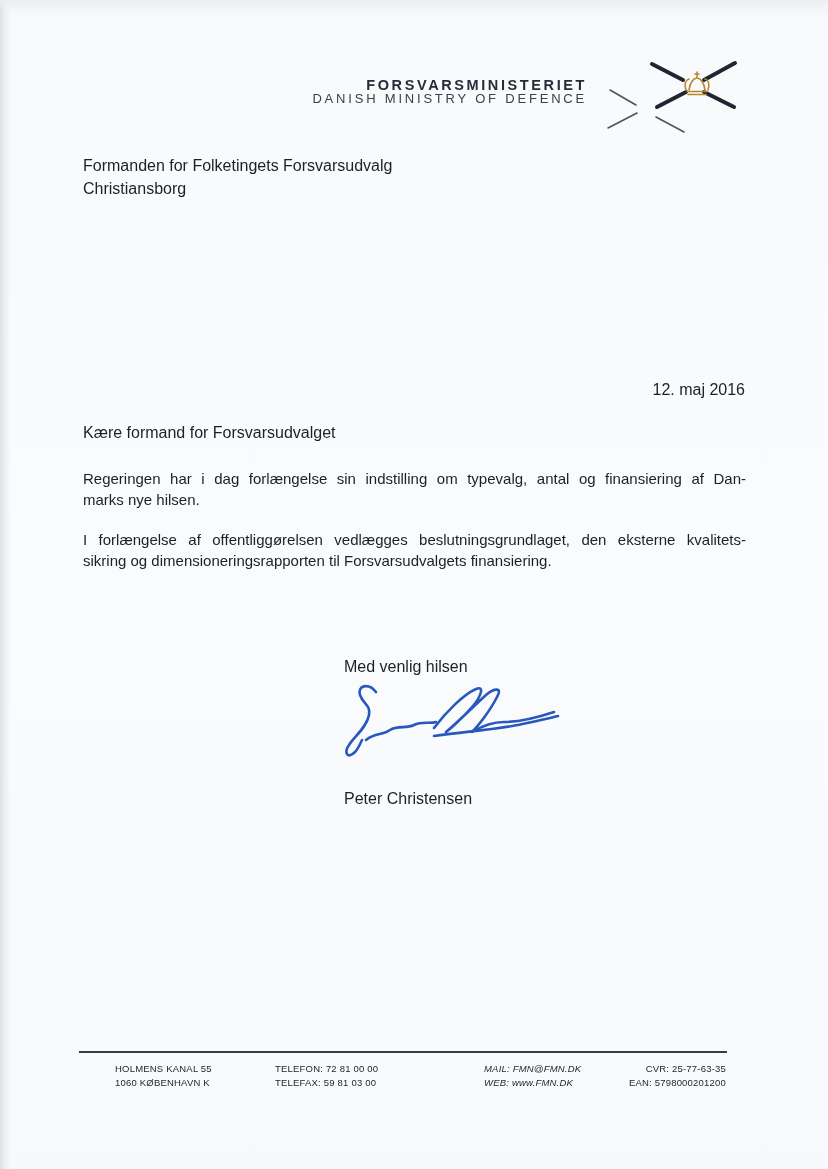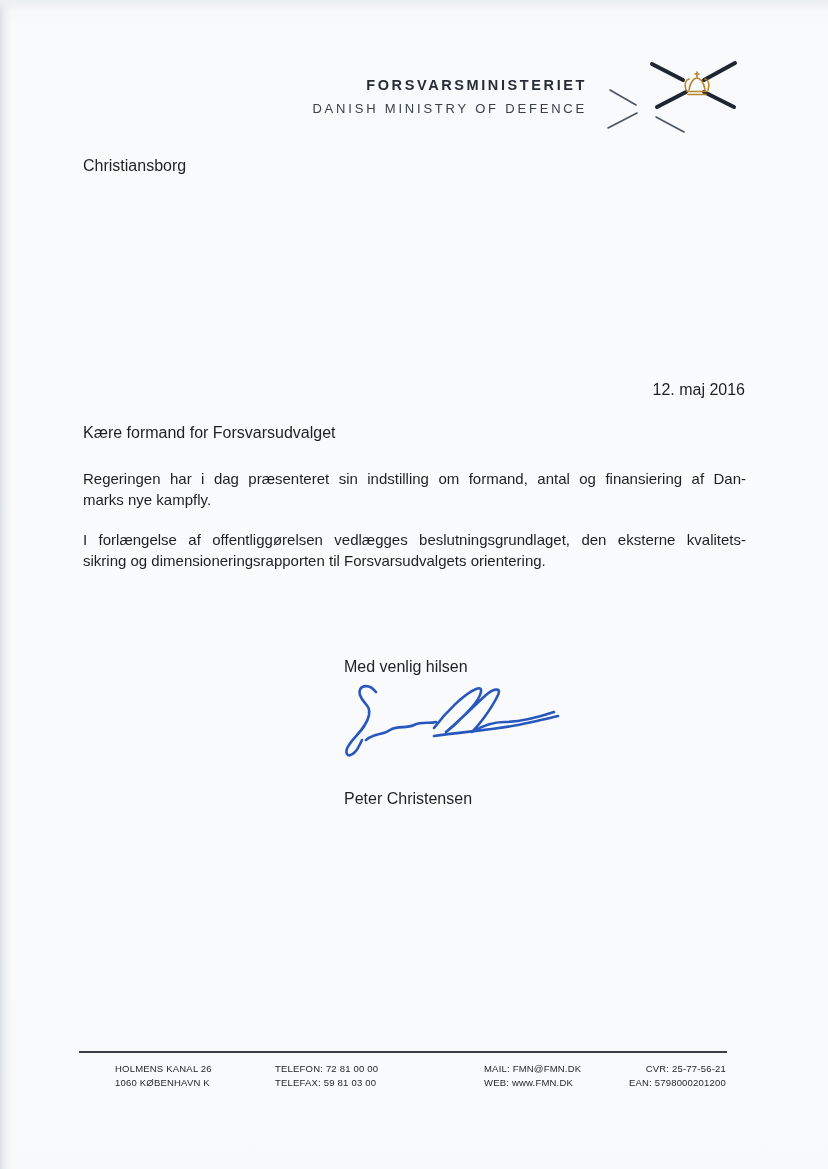--- a/index.html
+++ b/index.html
@@ -24,21 +24,21 @@
     background: linear-gradient(180deg, #eceff2 0%, rgba(250,251,252,0) 100%);
   }
 
   
   .hdr-da {
     position: absolute; top: 77px; right: 241px;
     font-size: 14.5px; font-weight: 700; letter-spacing: 2.6px;
     color: #262d38; white-space: nowrap;
   }
   .hdr-en {
-    position: absolute; top: 101px; right: 241px;
+    position: absolute; top: 91px; right: 241px;
     font-size: 13px; font-weight: 500; letter-spacing: 2.8px;
     color: #39414d; white-space: nowrap;
   }
   .logo { position: absolute; left: 602px; top: 52px; width: 160px; height: 92px; }
 
   
   .recipient { position: absolute; left: 83px; top: 154px; font-size: 16px; line-height: 23px; white-space: nowrap; }
 
   
   .date { position: absolute; top: 381px; right: 83px; font-size: 16px; white-space: nowrap; }
@@ -54,21 +54,21 @@
   
   .valediction { position: absolute; left: 344px; top: 658px; font-size: 16px; white-space: nowrap; }
   .signature { position: absolute; left: 322px; top: 678px; width: 250px; height: 90px; }
   .signatory { position: absolute; left: 344px; top: 762px; font-size: 16px; white-space: nowrap; margin-top: 28px; }
 
   
   .footer-rule { position: absolute; left: 79px; top: 1051px; width: 648px; height: 2px; background: #3a3e44; }
   .fcol { position: absolute; top: 1062px; font-size: 9.5px; line-height: 13.5px; color: #24272d; letter-spacing: 0.2px; white-space: nowrap; }
   .fcol-1 { left: 115px; }
   .fcol-2 { left: 275px; }
-  .fcol-3 { left: 484px; }
+  .fcol-3 { left: 484px; font-style: italic; }
   .fcol-4 { left: 598px; width: 128px; text-align: right; }
 </style>
 </head>
 <body>
 
 <div class="page">
   <div class="scan-edge-left"></div>
   <div class="scan-edge-top"></div>
 
   <div class="hdr-da">FORSVARSMINISTERIET</div>
@@ -94,61 +94,62 @@
       <line x1="93" y1="22" x2="97" y2="22"></line>
       <path d="M 87,38 C 88,30 92,26 95,26 C 98,26 102,30 103,38"></path>
       <path d="M 84,38 C 82,32 83.5,28 87,27"></path>
       <path d="M 106,38 C 108,32 106.5,28 103,27"></path>
       <line x1="85" y1="39.5" x2="105" y2="39.5"></line>
       <line x1="86" y1="42.5" x2="104" y2="42.5"></line>
     </g>
   </svg>
 
   <div class="recipient">
+    <div>Formanden for Folketingets Forsvarsudvalg</div>
     <div>Christiansborg</div>
   </div>
 
   <div class="date">12. maj 2016</div>
 
   <div class="salutation">Kære formand for Forsvarsudvalget</div>
 
   <div class="para para-1">
-    <div class="pline just">Regeringen har i dag præsenteret sin indstilling om formand, antal og finansiering af Dan-</div>
-    <div class="pline">marks nye kampfly.</div>
+    <div class="pline just">Regeringen har i dag forlængelse sin indstilling om typevalg, antal og finansiering af Dan-</div>
+    <div class="pline">marks nye hilsen.</div>
   </div>
 
   <div class="para para-2">
     <div class="pline just">I forlængelse af offentliggørelsen vedlægges beslutningsgrundlaget, den eksterne kvalitets-</div>
-    <div class="pline">sikring og dimensioneringsrapporten til Forsvarsudvalgets orientering.</div>
+    <div class="pline">sikring og dimensioneringsrapporten til Forsvarsudvalgets finansiering.</div>
   </div>
 
   <div class="valediction">Med venlig hilsen</div>
 
   <svg class="signature" viewBox="0 0 250 90" aria-hidden="true">
     <g stroke="#2857bd" stroke-width="2.6" fill="none" stroke-linecap="round" stroke-linejoin="round">
       <path d="M 54,14 C 46,4 35,8 38,17 C 41,26 49,27 47,37 C 45,49 32,59 27,67 C 22,74 25,82 33,74 C 36,71 38,66 40,62"></path>
       <path d="M 44,62 C 54,54 60,58 68,52 C 76,47 84,51 92,47 C 100,43 108,46 114,44"></path>
       <path d="M 112,50 C 124,34 142,16 154,11 C 163,7 159,19 150,29 C 140,40 130,50 124,54 C 136,44 152,28 164,17 C 172,10 181,9 175,19 C 168,33 156,48 150,54 C 160,48 172,44 182,44 C 196,44 214,40 232,34"></path>
       <path d="M 112,58 C 140,54 170,52 196,47 C 210,44 224,41 236,38"></path>
     </g>
   </svg>
 
   <div class="signatory">Peter Christensen</div>
 
   <div class="footer-rule"></div>
 
   <div class="fcol fcol-1">
-    <div>HOLMENS KANAL 26</div>
+    <div>HOLMENS KANAL 55</div>
     <div>1060 KØBENHAVN K</div>
   </div>
   <div class="fcol fcol-2">
     <div>TELEFON: 72 81 00 00</div>
     <div>TELEFAX: 59 81 03 00</div>
   </div>
   <div class="fcol fcol-3">
     <div>MAIL: FMN@FMN.DK</div>
     <div>WEB: www.FMN.DK</div>
   </div>
   <div class="fcol fcol-4">
-    <div>CVR: 25-77-56-21</div>
+    <div>CVR: 25-77-63-35</div>
     <div>EAN: 5798000201200</div>
   </div>
 </div>
 
 </body></html>

